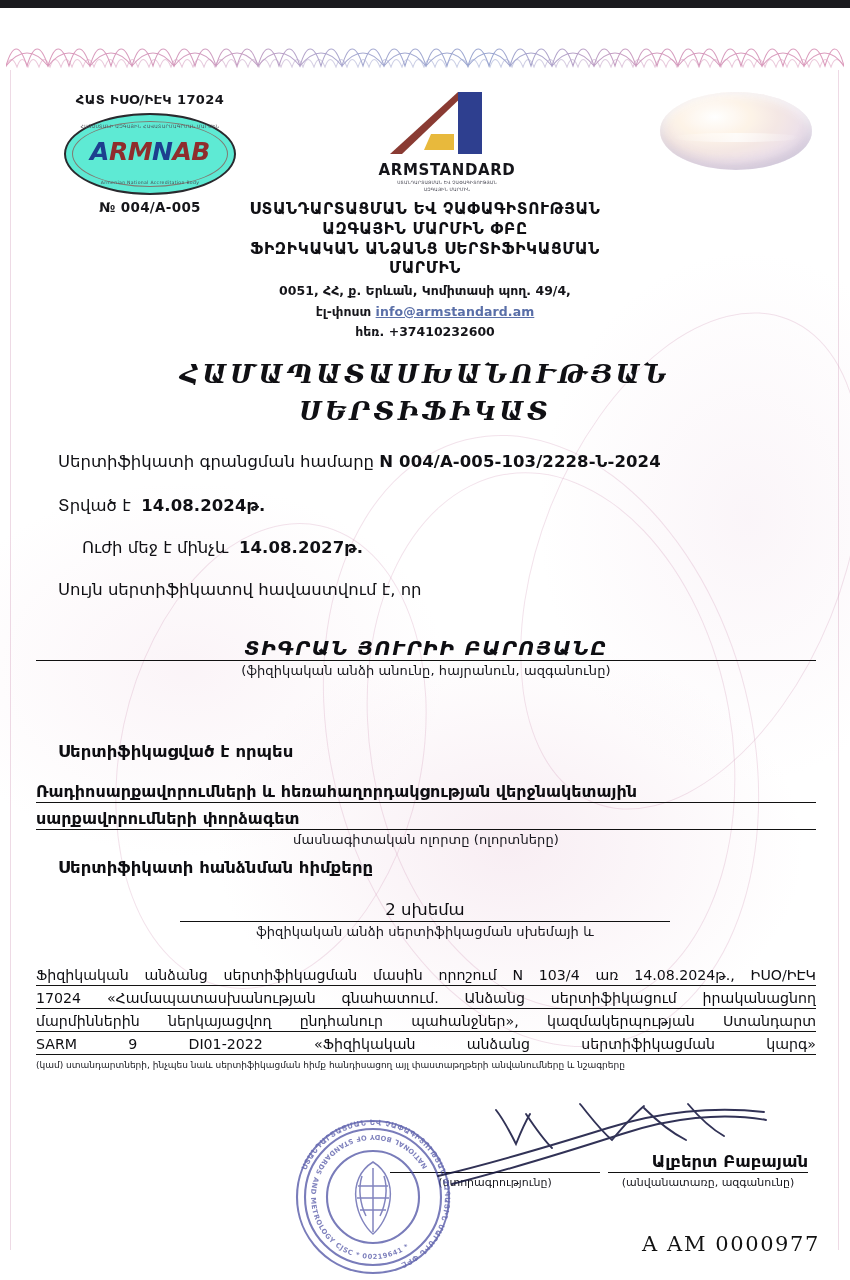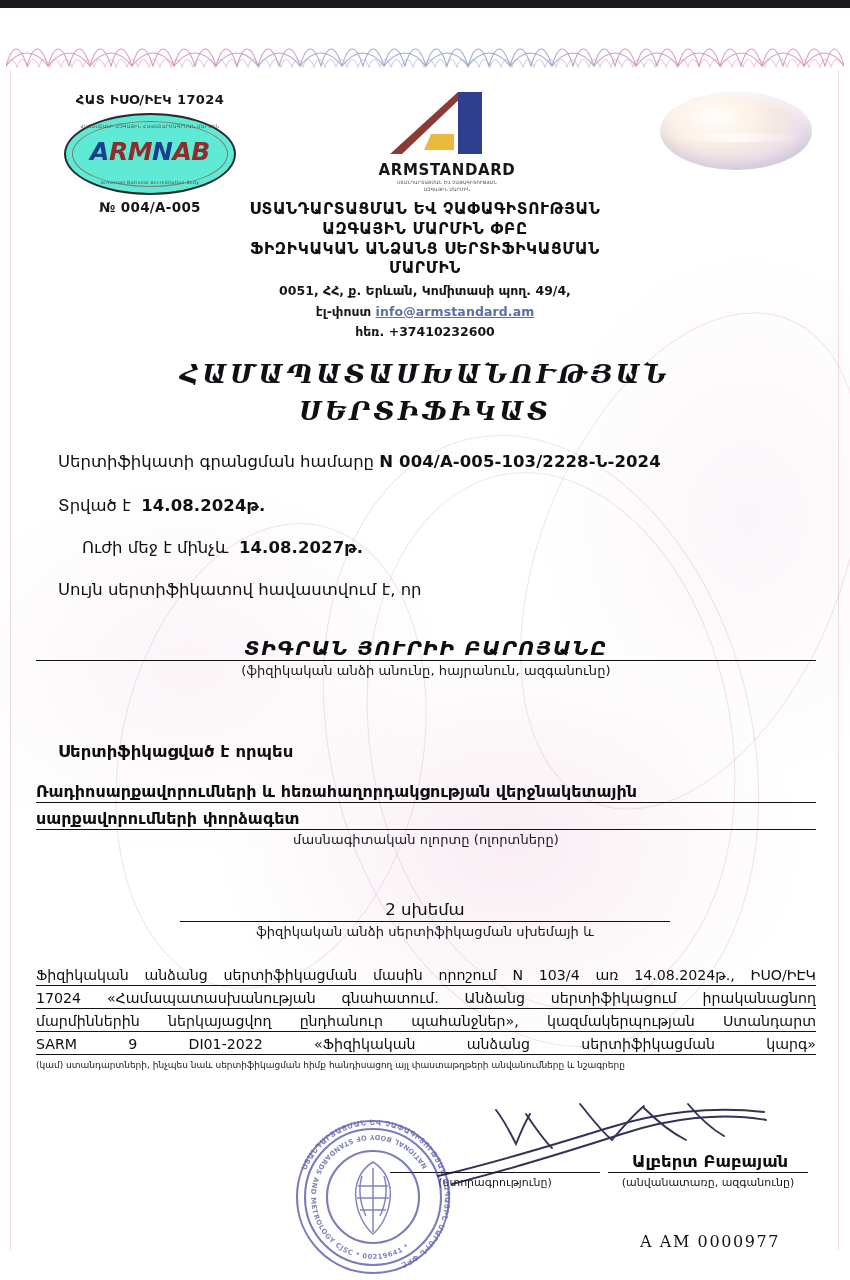--- a/index.html
+++ b/index.html
@@ -280,34 +280,34 @@
     border-bottom: 1.5px solid #111;
   }
   .sig-slot-caption {
     position: absolute;
     font-size: 11px;
     color: #16161c;
     text-align: center;
   }
   .sig-name {
     position: absolute;
-    left: 632px; top: 1152px;
+    left: 608px; top: 1152px;
     width: 200px;
-    text-align: left;
+    text-align: right;
     font-size: 16.5px;
     font-weight: bold;
     color: #0e0e12;
   }
   .serial {
     position: absolute;
     left: 600px; top: 1232px;
     width: 220px;
-    text-align: center;
+    text-align: right;
     font-family: "DejaVu Serif", serif;
-    font-size: 16px;
+    font-size: 21px;
     letter-spacing: 1.6px;
     color: #111;
   }
   
   .stamp {
     position: absolute;
     left: 288px; top: 1112px;
     width: 170px; height: 170px;
     opacity: 0.80;
   }
@@ -422,20 +422,21 @@
   </div>
 
   <div class="section-label" style="top:742px;">Սերտիֆիկացված է որպես</div>
 
   <div class="fill-row" style="left:36px; top:782px; width:780px;">
     <div class="qual-line">Ռադիոսարքավորումների և հեռահաղորդակցության վերջնակետային</div>
     <div class="qual-line" style="margin-top:6px;">սարքավորումների  փորձագետ</div>
     <div class="fill-caption">մասնագիտական ոլորտը (ոլորտները)</div>
   </div>
 
+  <div class="section-label" style="top:858px;">Սերտիֆիկատի հանձնման հիմքերը</div>
 
   <div class="fill-row" style="left:180px; top:900px; width:490px;">
     <div class="fill-line" style="font-size:16.5px; font-weight:normal; padding-bottom:2px;">2 սխեմա</div>
     <div class="fill-caption">ֆիզիկական անձի սերտիֆիկացման սխեմայի և</div>
   </div>
 
   <div class="legal">
     <div class="legal-line">Ֆիզիկական անձանց սերտիֆիկացման մասին որոշում N 103/4 առ 14.08.2024թ., ԻՍՕ/ԻԷԿ</div>
     <div class="legal-line">17024 «Համապատասխանության գնահատում. Անձանց սերտիֆիկացում իրականացնող</div>
     <div class="legal-line">մարմիններին ներկայացվող ընդհանուր պահանջներ», կազմակերպության Ստանդարտ</div>

